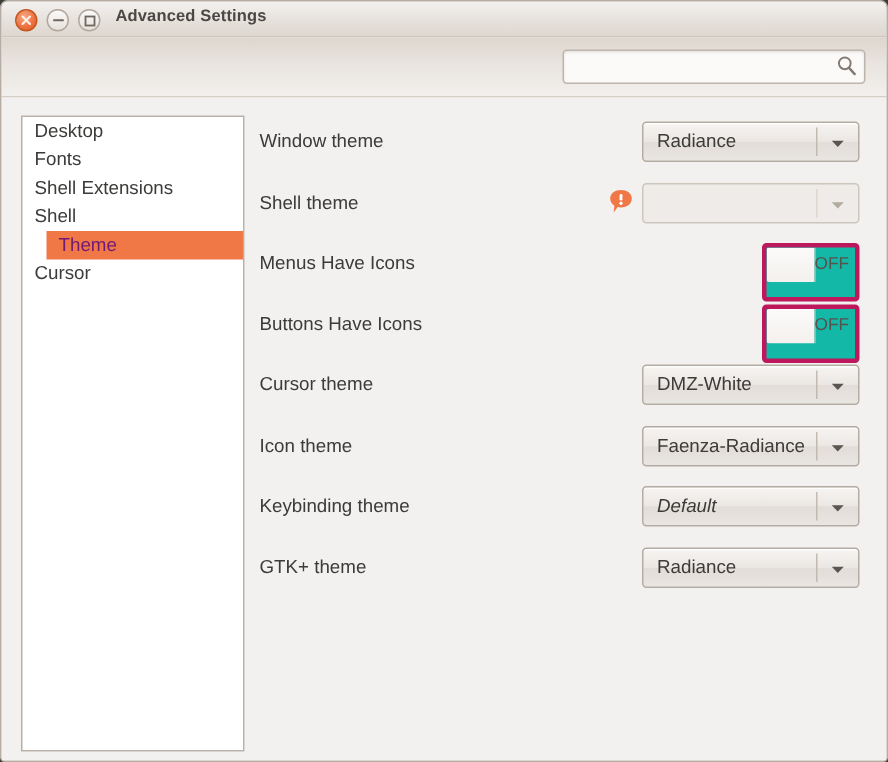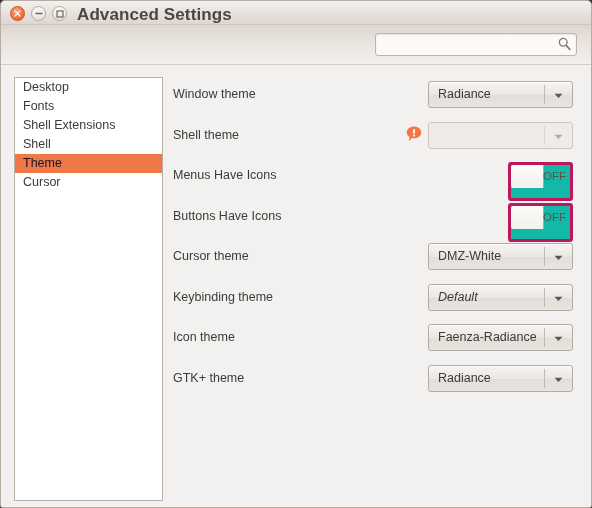--- a/index.html
+++ b/index.html
@@ -53,21 +53,21 @@
     background: linear-gradient(to bottom, #fbfaf9, #e7e1db);
   }
   #btn-max {
     left: 51px;
     background: linear-gradient(to bottom, #fbfaf9, #e7e1db);
   }
 
   #window-title {
     position: absolute;
     left: 76px; top: 4px;
-    font-size: 17px;
+    font-size: 11px;
     font-weight: bold;
     color: #4a4744;
     letter-spacing: 0.1px;
   }
 
   
   #toolbar {
     position: relative;
     height: 40px;
     background: linear-gradient(to bottom, #ded6ce 0%, #e9e4df 45%, #f2f0ed 100%);
@@ -118,21 +118,22 @@
   .side-item {
     height: 19px;
     line-height: 19px;
     padding-left: 8px;
     font-size: 12.5px;
     color: #3c3b39;
     white-space: nowrap;
   }
   .side-item.selected {
     background: #f07746;
-    color: #0f172a;
+    color: #701a75;
+    margin-left: 16px;
   }
 
   
   #settings {
     position: absolute;
     left: 172px; top: 12px;
     right: 9px;
   }
   .row {
     position: relative;
@@ -329,34 +330,34 @@
         <div class="combo">
           <div class="combo-text">DMZ-White</div>
           <div class="combo-sep"></div>
           <svg class="combo-arrow" width="9" height="6" viewBox="0 0 9 6">
             <path d="M0.5 0.8 L4.5 5 L8.5 0.8 Z" fill="#5b554f"></path>
           </svg>
         </div>
       </div>
 
       <div class="row">
+        <div class="row-label">Icon theme</div>
+        <div class="combo">
+          <div class="combo-text">Faenza-Radiance</div>
+          <div class="combo-sep"></div>
+          <svg class="combo-arrow" width="9" height="6" viewBox="0 0 9 6">
+            <path d="M0.5 0.8 L4.5 5 L8.5 0.8 Z" fill="#5b554f"></path>
+          </svg>
+        </div>
+      </div>
+
+      <div class="row">
         <div class="row-label">Keybinding theme</div>
         <div class="combo">
           <div class="combo-text italic">Default</div>
-          <div class="combo-sep"></div>
-          <svg class="combo-arrow" width="9" height="6" viewBox="0 0 9 6">
-            <path d="M0.5 0.8 L4.5 5 L8.5 0.8 Z" fill="#5b554f"></path>
-          </svg>
-        </div>
-      </div>
-
-      <div class="row">
-        <div class="row-label">Icon theme</div>
-        <div class="combo">
-          <div class="combo-text">Faenza-Radiance</div>
           <div class="combo-sep"></div>
           <svg class="combo-arrow" width="9" height="6" viewBox="0 0 9 6">
             <path d="M0.5 0.8 L4.5 5 L8.5 0.8 Z" fill="#5b554f"></path>
           </svg>
         </div>
       </div>
 
       <div class="row">
         <div class="row-label">GTK+ theme</div>
         <div class="combo">

